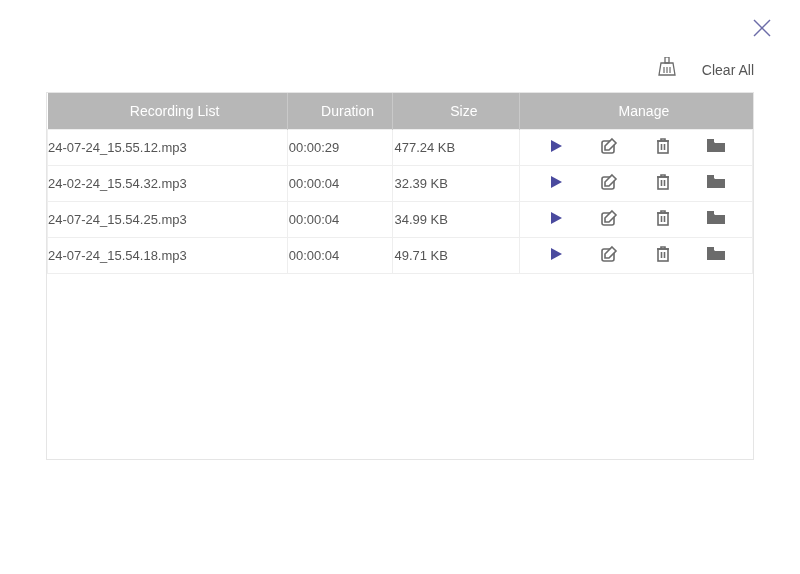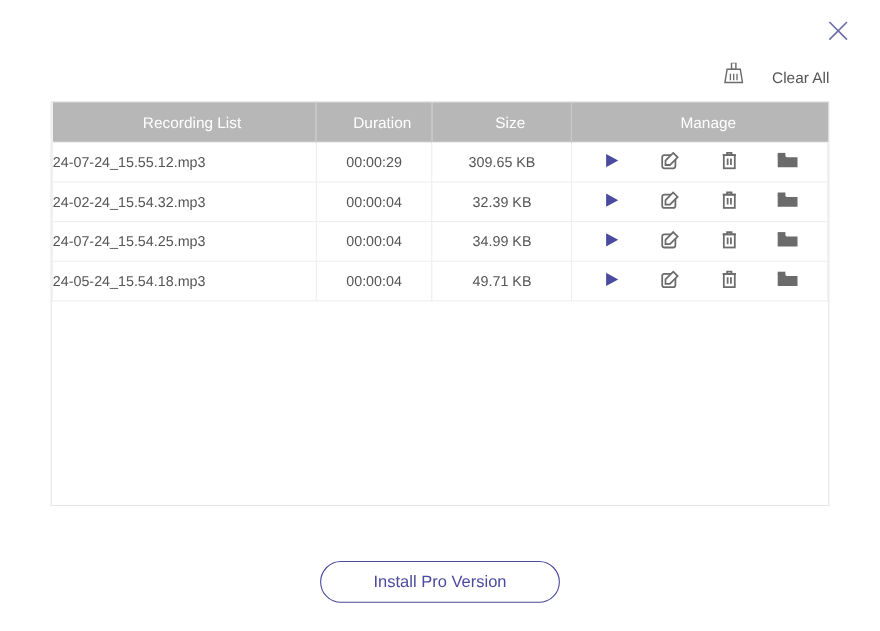--- a/index.html
+++ b/index.html
@@ -53,21 +53,20 @@
     border-right: 1px solid #c9c9c9;
     text-align: center;
     padding-left: 16px;
   }
   thead th:last-child { border-right: none; }
   tbody td {
     height: 36px;
     font-size: 13px;
     color: #555;
     border: 1px solid #eee;
-    text-align: center;
     vertical-align: middle;
   }
   tbody td:first-child {
     text-align: left;
     padding-left: 0;
   }
   .manage-cell {
     display: flex;
     align-items: center;
     justify-content: space-around;
@@ -147,21 +146,21 @@
         <th>Recording List</th>
         <th>Duration</th>
         <th>Size</th>
         <th>Manage</th>
       </tr>
     </thead>
     <tbody id="tbody">
         <tr>
           <td>24-07-24_15.55.12.mp3</td>
           <td>00:00:29</td>
-          <td>309.65 KB</td>
+          <td>477.24 KB</td>
           <td>
             <div class="manage-cell">
               <span class="icon-btn">
                 <span><svg width="16" height="16" viewBox="0 0 16 16">
                     <polygon points="3,2 14,8 3,14" fill="#4a4a9e"></polygon>
                   </svg></span>
               </span>
               <span class="icon-btn">
                 <span><svg width="18" height="18" viewBox="0 0 18 18" fill="none" stroke="#6b6b6b" stroke-width="1.6">
                     <rect x="2" y="4" width="12" height="12" rx="2"></rect>
@@ -250,21 +249,21 @@
               <span class="icon-btn">
                 <span><svg width="20" height="16" viewBox="0 0 20 16">
                     <path d="M1 3 L1 14 L19 14 L19 5 L9 5 L7 3 Z" fill="#6b6b6b"></path>
                     <rect x="1" y="1" width="7" height="3" fill="#6b6b6b"></rect>
                   </svg></span>
               </span>
             </div>
           </td>
         </tr>
         <tr>
-          <td>24-05-24_15.54.18.mp3</td>
+          <td>24-07-24_15.54.18.mp3</td>
           <td>00:00:04</td>
           <td>49.71 KB</td>
           <td>
             <div class="manage-cell">
               <span class="icon-btn">
                 <span><svg width="16" height="16" viewBox="0 0 16 16">
                     <polygon points="3,2 14,8 3,14" fill="#4a4a9e"></polygon>
                   </svg></span>
               </span>
               <span class="icon-btn">
@@ -289,14 +288,13 @@
                   </svg></span>
               </span>
             </div>
           </td>
         </tr>
       </tbody>
   </table>
 </div>
 
 <div class="footer">
-  <div class="btn btn-outline">Install Pro Version</div>
 </div>
 
 </body></html>

